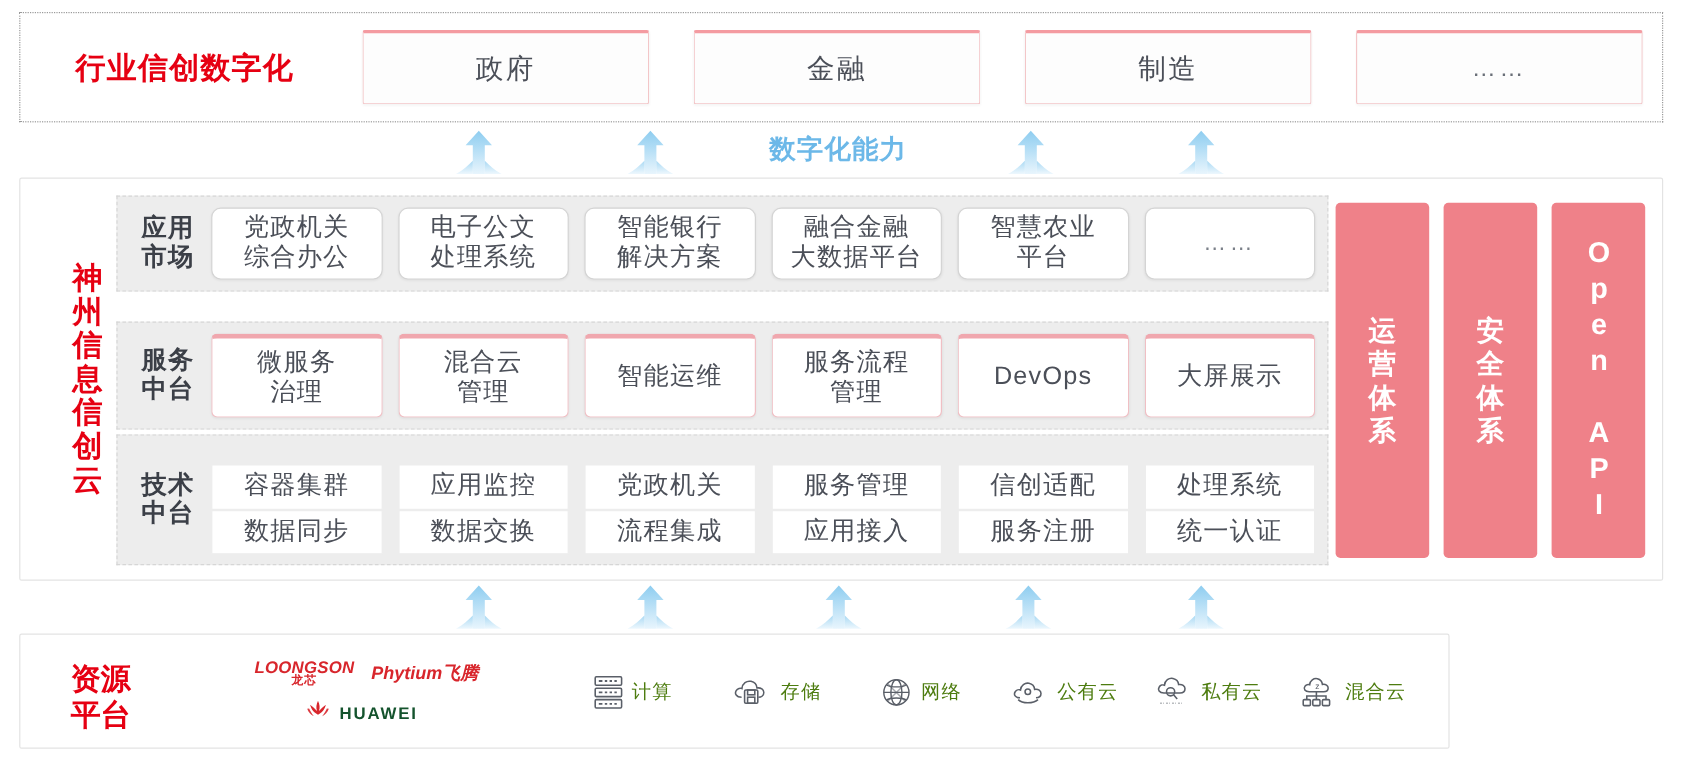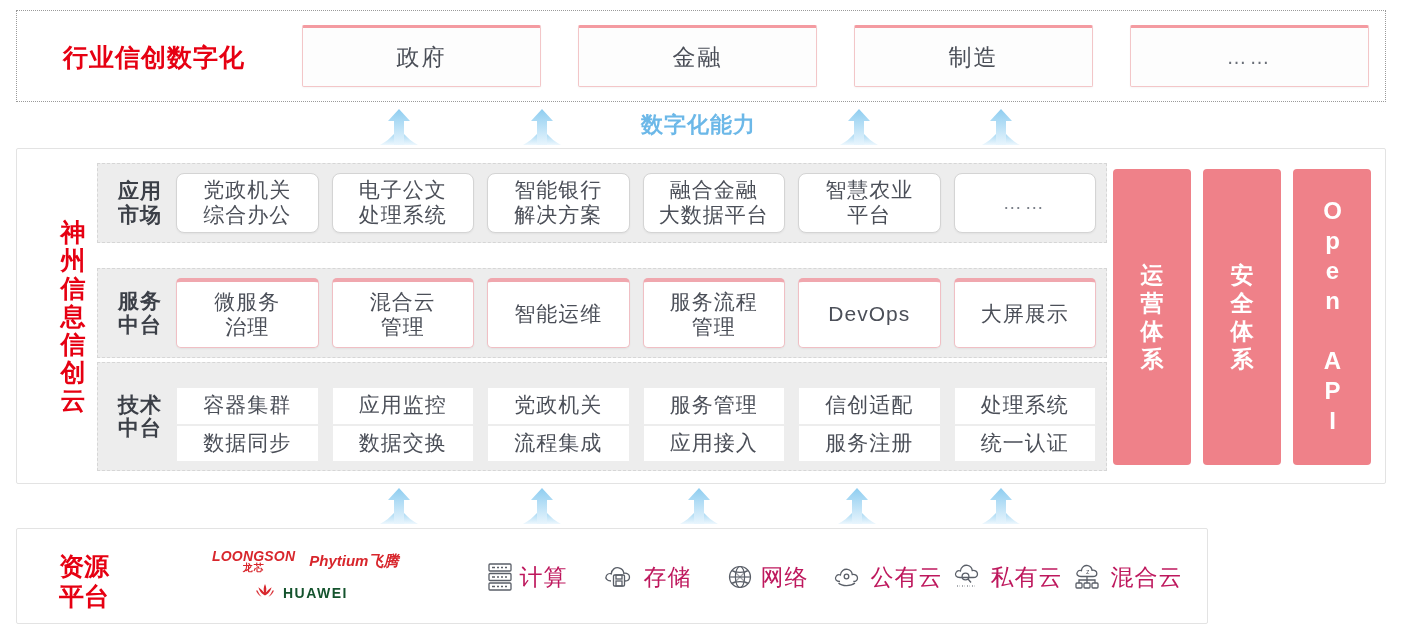--- a/index.html
+++ b/index.html
@@ -133,21 +133,21 @@
   .logo-loongson { line-height:1; text-align:center; }
   .logo-loongson .en {
     font-size:14px; font-weight:bold; font-style:italic; color:#d8262c; letter-spacing:.2px;
   }
   .logo-loongson .cn { font-size:10px; font-weight:bold; color:#d8262c; letter-spacing:1px; }
   .logo-phytium { font-size:15px; font-weight:bold; color:#d8262c; font-style:italic; white-space:nowrap; }
   .logo-huawei-text { font-size:14px; font-weight:bold; color:#14532d; letter-spacing:1.5px; }
 
   .res-items { position:absolute; left:450px; top:0; right:20px; height:96px; display:flex; align-items:center; }
   .res-item { flex:1 1 0; display:flex; align-items:center; justify-content:center; gap:7px; }
-  .res-item .label { font-size:23px; color:#be185d; letter-spacing:1px; white-space:nowrap; }
+  .res-item .label { font-size:16px; color:#4d7c0f; letter-spacing:1px; white-space:nowrap; }
   .res-item svg { display:block; }
 </style>
 </head>
 <body>
 
 <div class="page">
 
   <div class="industry-band">
     <div class="industry-title">行业信创数字化</div>
     <div class="industry-cells">

